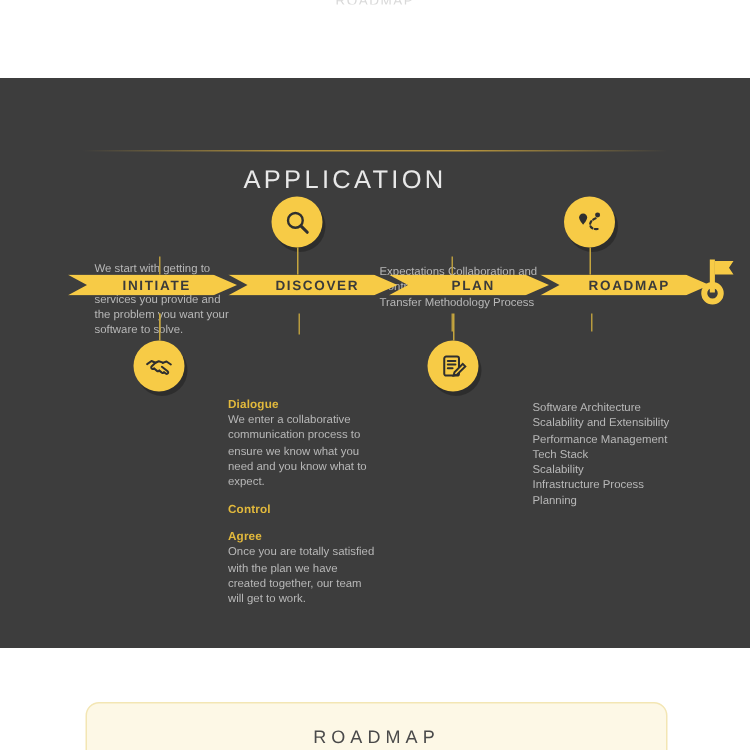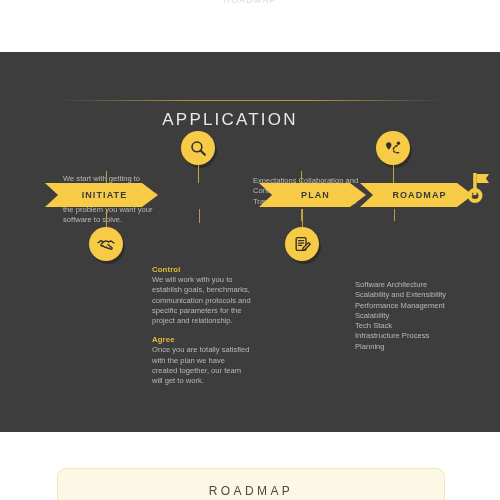--- a/index.html
+++ b/index.html
@@ -28,21 +28,21 @@
     color:#e8e8e8;font-size:17px;letter-spacing:2.2px;font-weight:400;margin-top:36px;
   }
   .title-rule{
     position:absolute;left:55px;top:48px;width:390px;height:1px;
     background:linear-gradient(to right,rgba(247,200,60,0) 0%,rgba(198,160,60,.85) 35%,rgba(198,160,60,.9) 65%,rgba(247,200,60,0) 100%);
   }
 
   
   .band{position:absolute;left:45px;top:131px;width:415px;height:26px;}
   .chev{
-    position:absolute;top:0;height:24px;background:#f7cb46;
+    position:absolute;top:0;height:14px;background:#f7cb46;
     display:flex;align-items:center;justify-content:center;
     clip-path:polygon(0 0, calc(100% - 16px) 0, 100% 50%, calc(100% - 16px) 100%, 0 100%, 13px 50%);
   }
   .chev span{
     font-size:9px;letter-spacing:1.1px;color:#3a3a3a;font-weight:700;
     transform:translateX(3px);white-space:nowrap;
   }
   .c1{left:0;width:113px;}
   .c2{left:107px;width:113px;}
   .c3{left:214px;width:107px;justify-content:center;}
@@ -63,21 +63,21 @@
   }
   .pin .stem{position:absolute;left:16.5px;width:1.5px;background:#c5a53e;}
   .pin.up .stem{top:34px;height:18px;}
   .pin.down .stem{bottom:34px;height:18px;}
   .pin.down{display:flex;flex-direction:column;justify-content:flex-end;}
 
   
   .col{position:absolute;color:#b8b8b8;font-size:7.6px;line-height:10.3px;}
   .col-initiate{left:63px;top:122px;width:92px;}
   .col-plan{left:253px;top:124px;width:110px;}
-  .col-roadmap{left:355px;top:228px;width:110px;}
+  .col-roadmap{left:355px;top:215px;width:110px;}
   .col-roadmap .li{display:block;}
 
   .blocks{position:absolute;left:152px;top:213px;width:100px;}
   .blk{margin-bottom:9px;}
   .blk h4{
     margin:0 0 1px 0;font-size:7.8px;font-weight:700;color:#e2b93c;letter-spacing:.1px;
   }
   .blk p{margin:0;font-size:7.6px;line-height:10.3px;color:#b8b8b8;}
 
   
@@ -131,20 +131,23 @@
           <circle cx="18.2" cy="5.4" r="2.1" fill="#2f2f2f" stroke="none"></circle>
           <path d="M16.6 8.2c-3.4 1.4-5.2 3.6-4.6 6.2.6 2.6 4.2 3.6 7.4 2.6" stroke-dasharray="2.4 2.1" stroke-linecap="round"></path>
         </svg>
       </div>
       <div class="stem"></div>
     </div>
 
     <div class="band">
       <div class="chev c1">
         <span>INITIATE</span>
+      </div>
+      <div class="chev c2">
+        <span>DISCOVER</span>
       </div>
       <div class="chev c3">
         <span>PLAN</span>
       </div>
       <div class="chev c4">
         <span>ROADMAP</span>
       </div>
       <div class="flag">
         <svg width="30" height="46" viewBox="0 0 30 46">
           <path d="M11 38 a5.5 5.5 0 1 0 0-11 a5.5 5.5 0 0 0 0 11z" fill="none" stroke="#f7cb46" stroke-width="4"></path>
@@ -183,35 +186,38 @@
           <line x1="7" y1="7.2" x2="13.4" y2="7.2"></line>
           <line x1="7" y1="10.2" x2="13.4" y2="10.2"></line>
           <line x1="7" y1="13.2" x2="11" y2="13.2"></line>
           <path d="M19.6 9.6 l2.1 2.1 -7 7 -2.8.7 .7-2.8z" fill="#f7cb46"></path>
         </svg>
       </div>
     </div>
 
     <div class="blocks">
       <div class="blk">
+        <h4>Dialogue</h4>
+        <p>We enter a collaborative communication process to ensure we know what you need and you know what to expect.</p>
+      </div>
+      <div class="blk">
         <h4>Control</h4>
-        <p>We will work with you to establish goals, benchmarks, communication protocols and specific parameters for the project and relationship.</p>
       </div>
       <div class="blk">
         <h4>Agree</h4>
         <p>Once you are totally satisfied with the plan we have created together, our team will get to work.</p>
       </div>
     </div>
 
     <div class="col col-roadmap">
       <span class="li">Software Architecture</span>
       <span class="li">Scalability and Extensibility</span>
       <span class="li">Performance Management</span>
+      <span class="li">Tech Stack</span>
       <span class="li">Scalability</span>
-      <span class="li">Tech Stack</span>
       <span class="li">Infrastructure Process</span>
       <span class="li">Planning</span>
     </div>
 
   </div>
 
   <div class="white-gap"></div>
   <div class="card">
     <div class="card-title">ROADMAP</div>
   </div>

